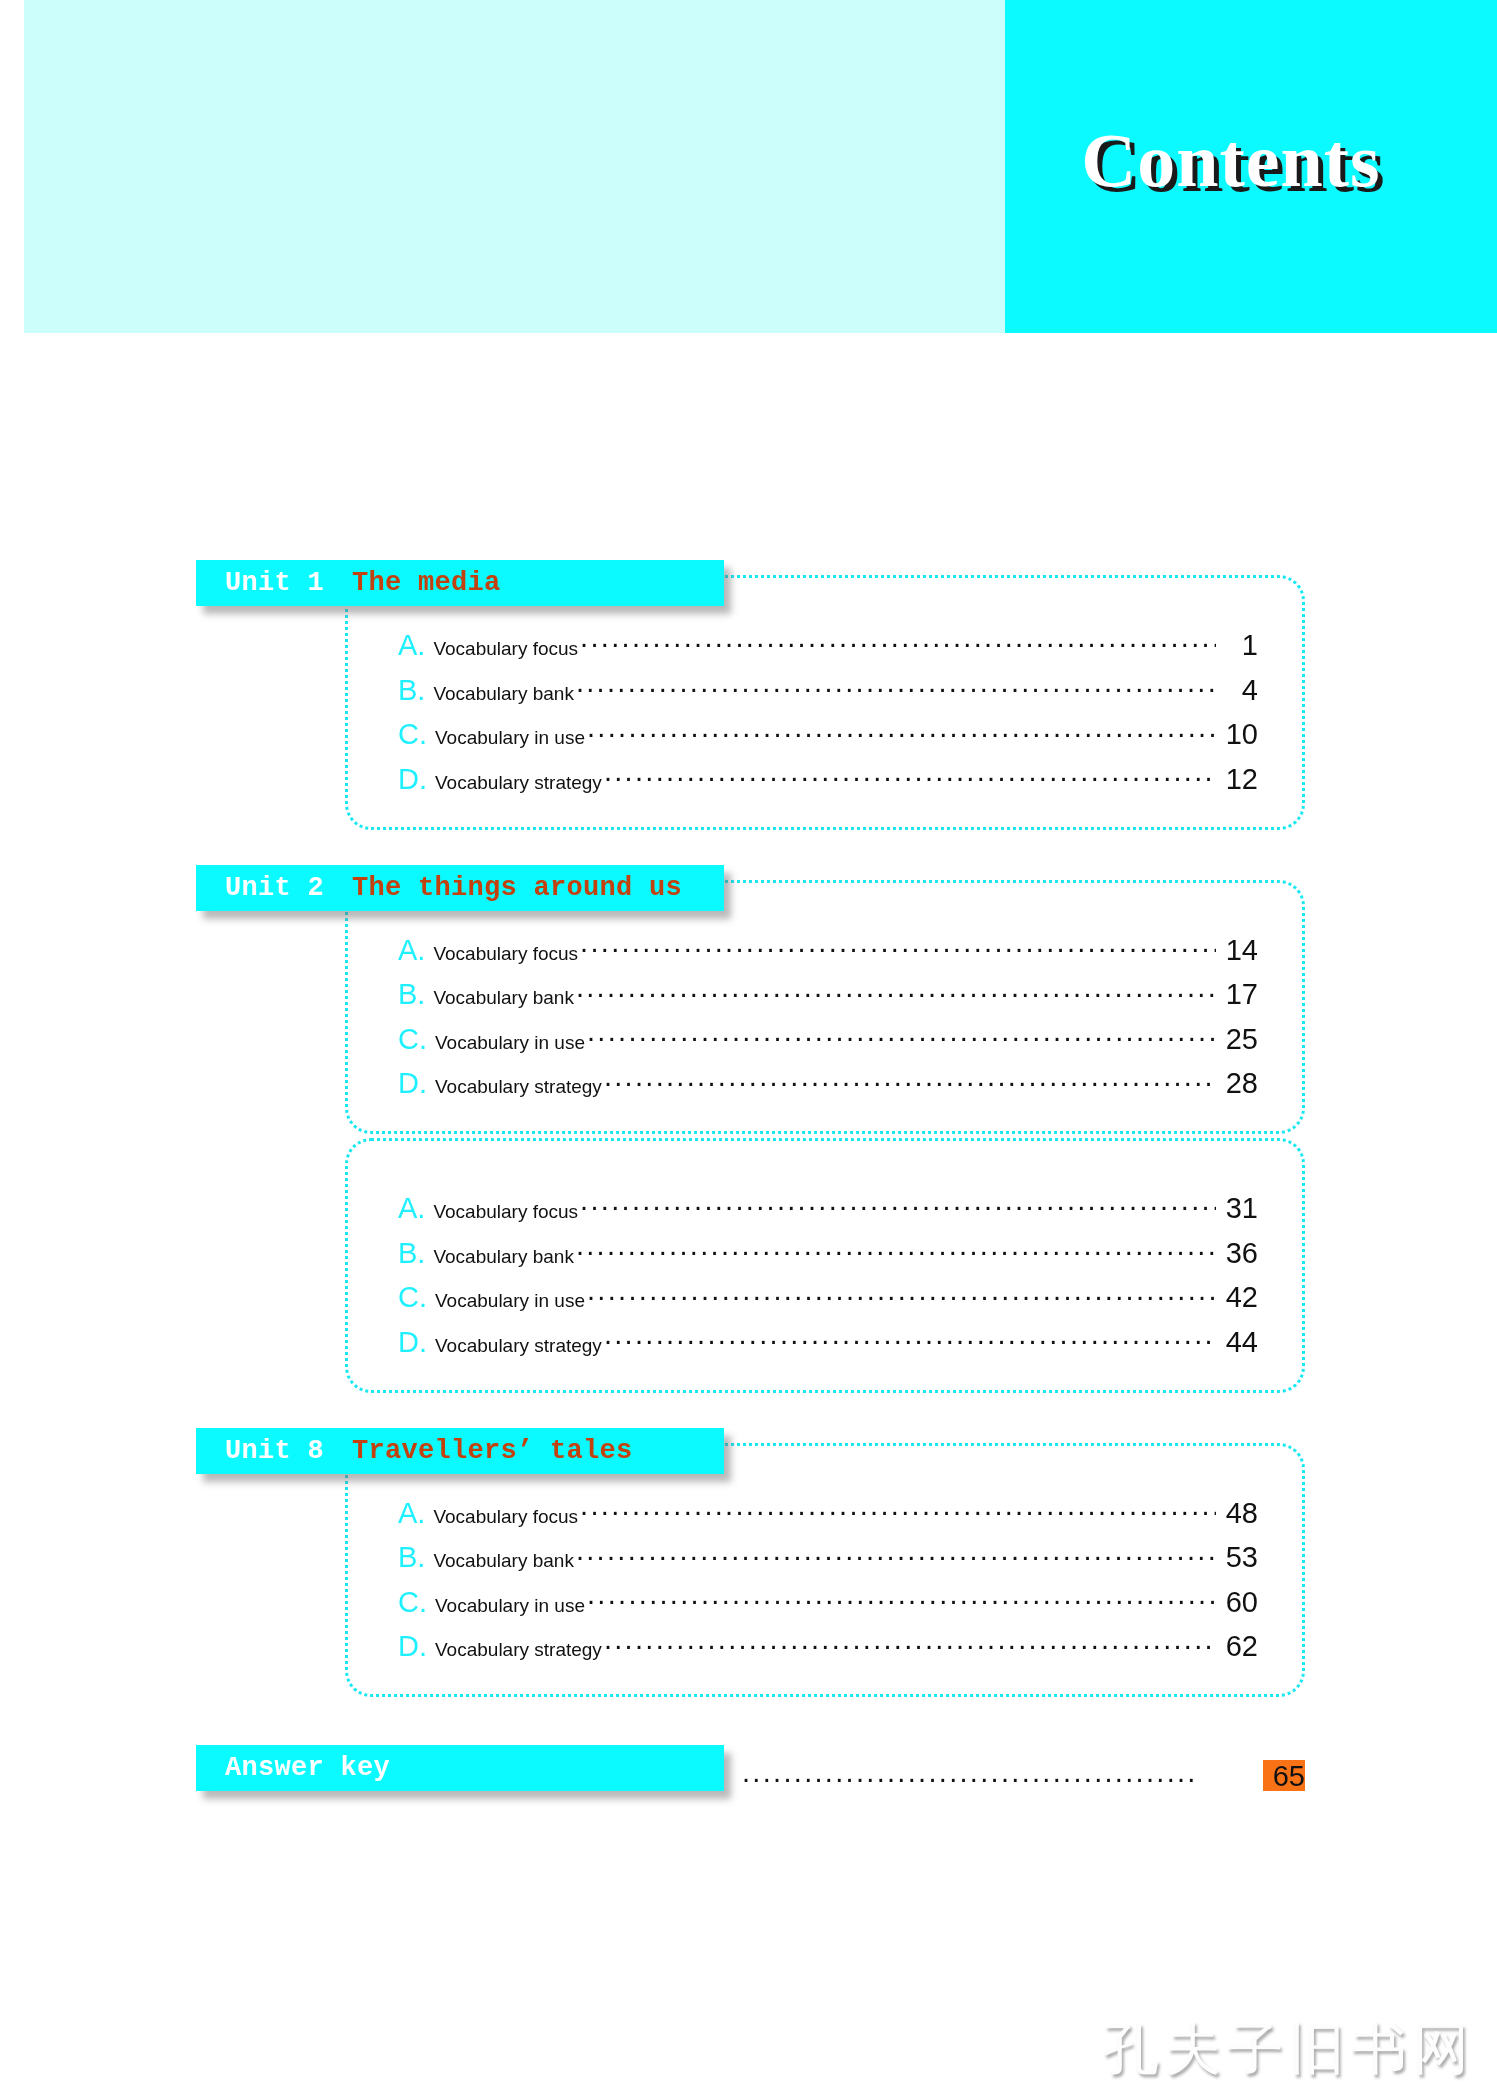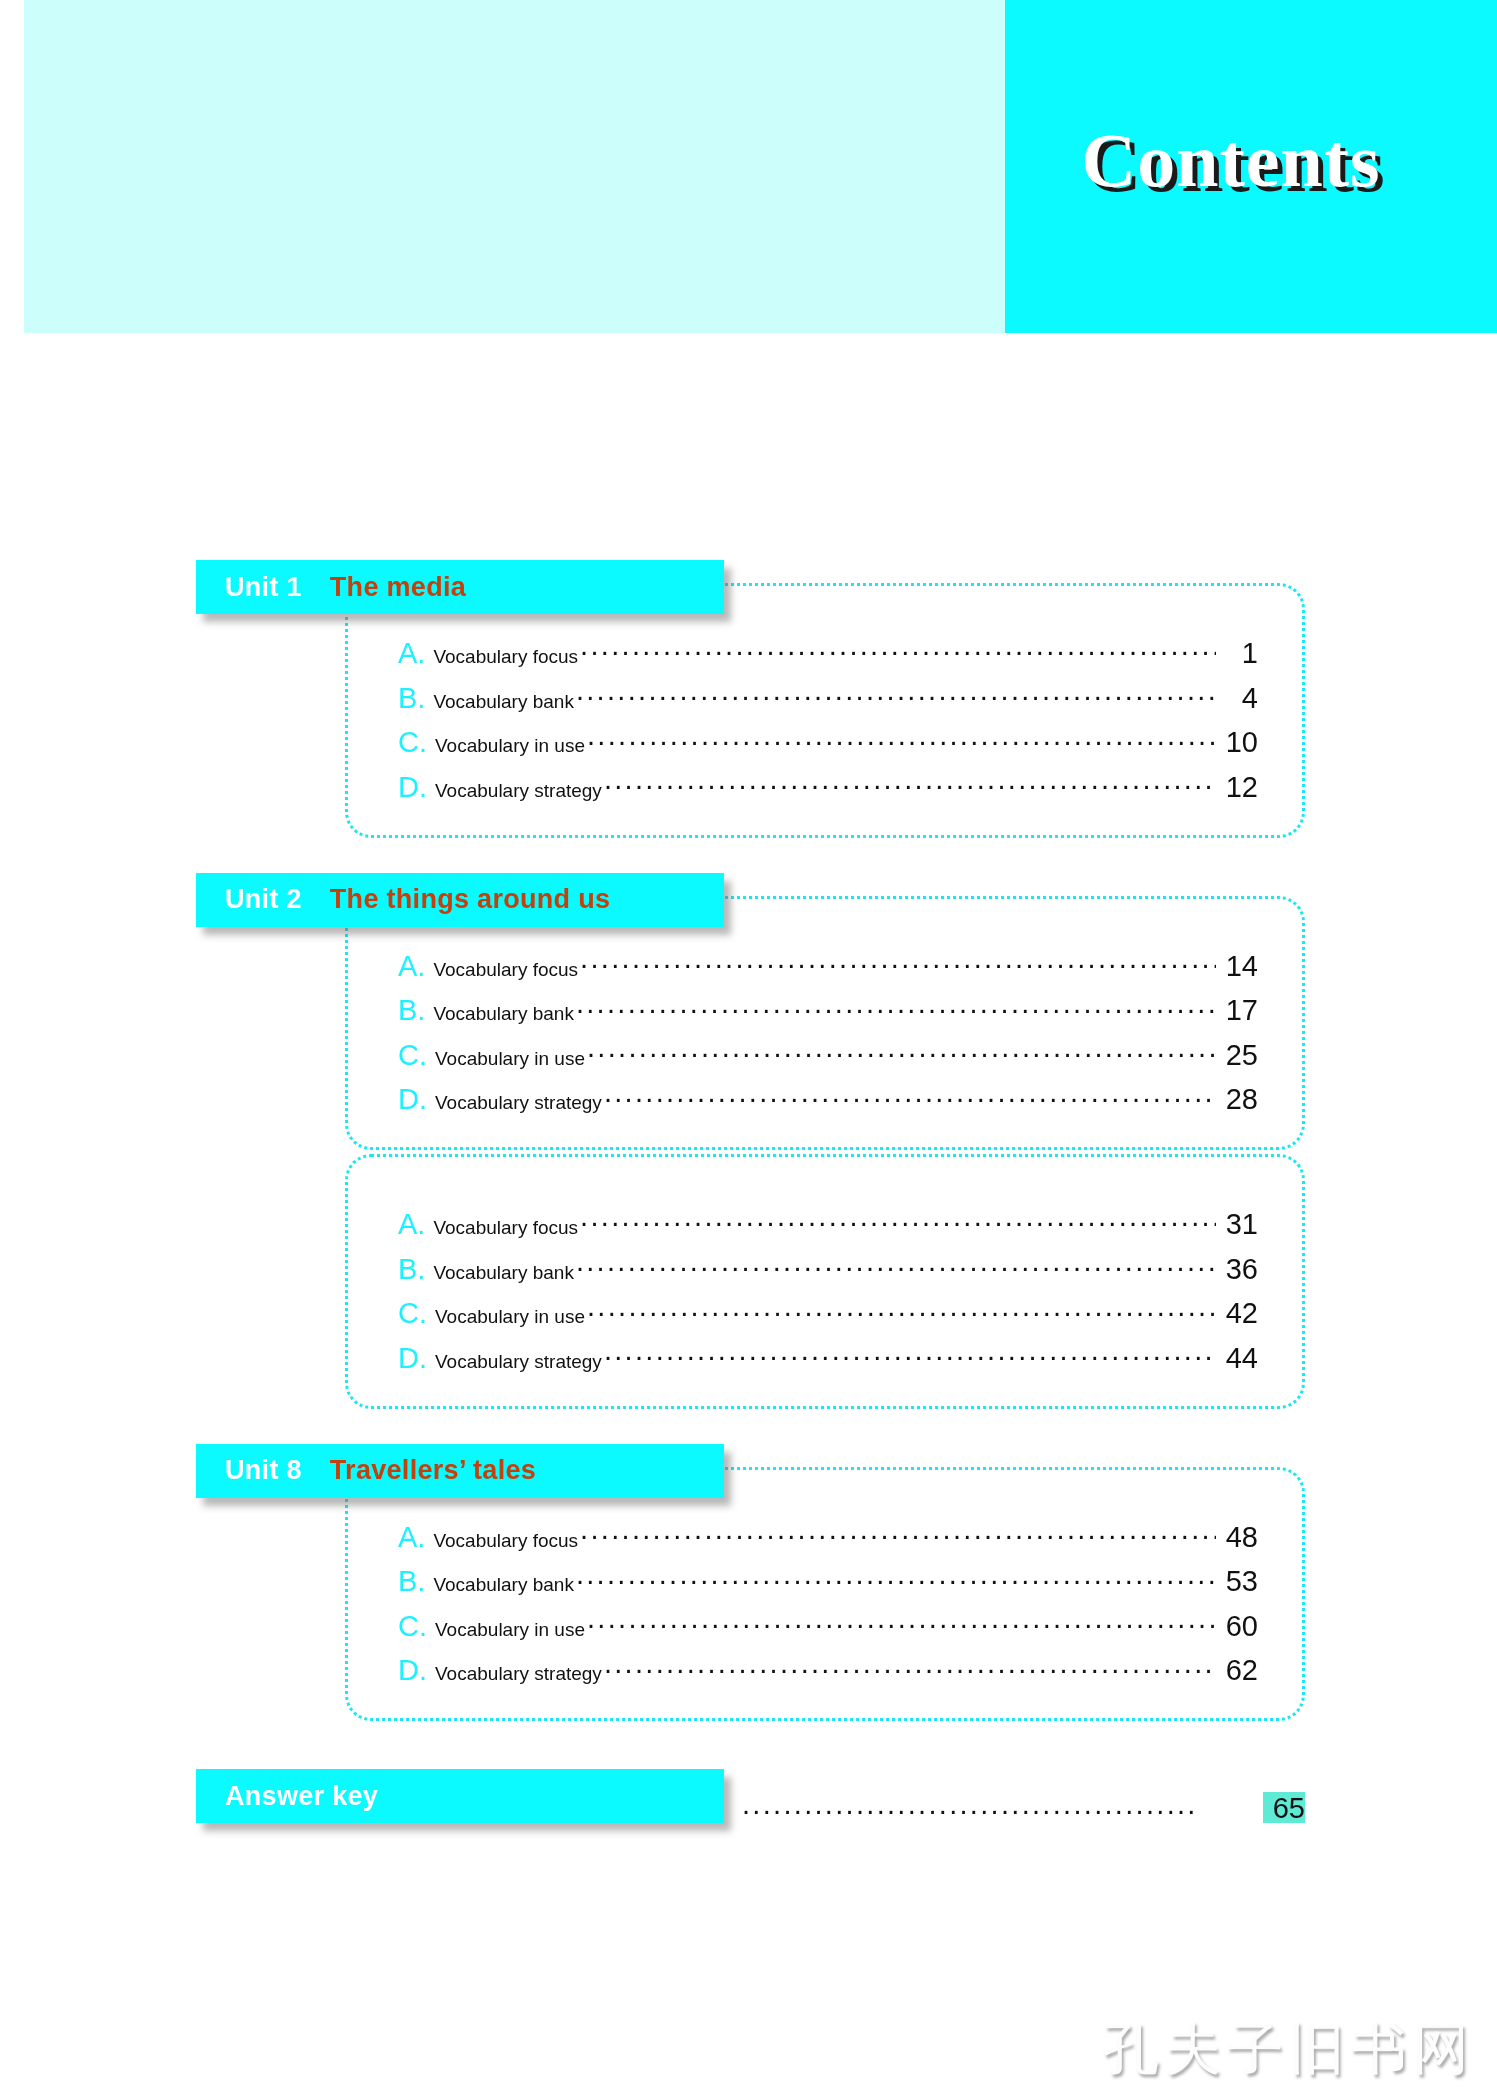--- a/index.html
+++ b/index.html
@@ -85,27 +85,28 @@
     border-radius: 26px;
     box-sizing: border-box;
   }
 
   
   .banner {
     position: relative;
     z-index: 3;
     margin-left: 196px;
     width: 528px;
-    height: 54px;
+    height: 46px;
     background: #0afaff;
     box-shadow: 7px 8px 7px rgba(100,100,100,0.45);
     display: flex;
     align-items: center;
     box-sizing: border-box;
     padding-left: 29px;
+    font-family: Liberation Mono, monospace;
   }
   .banner.answer-key {
     width: 528px;
   }
   .banner-unit {
     color: #ffffff;
     font-weight: bold;
     font-size: 27px;
     letter-spacing: 0.3px;
     white-space: nowrap;
@@ -192,21 +193,21 @@
     font-size: 29px;
     color: #111111;
     white-space: nowrap;
   }
   .answer-page {
     position: absolute;
     right: 0;
     bottom: -2px;
     font-size: 29px;
     color: #111111;
-    background: #5eead4;
+    background: #f97316;
     padding-left: 10px;
   }
 
   
   #watermark {
     position: absolute;
     right: 22px;
     bottom: 14px;
     text-align: center;
     user-select: none;

